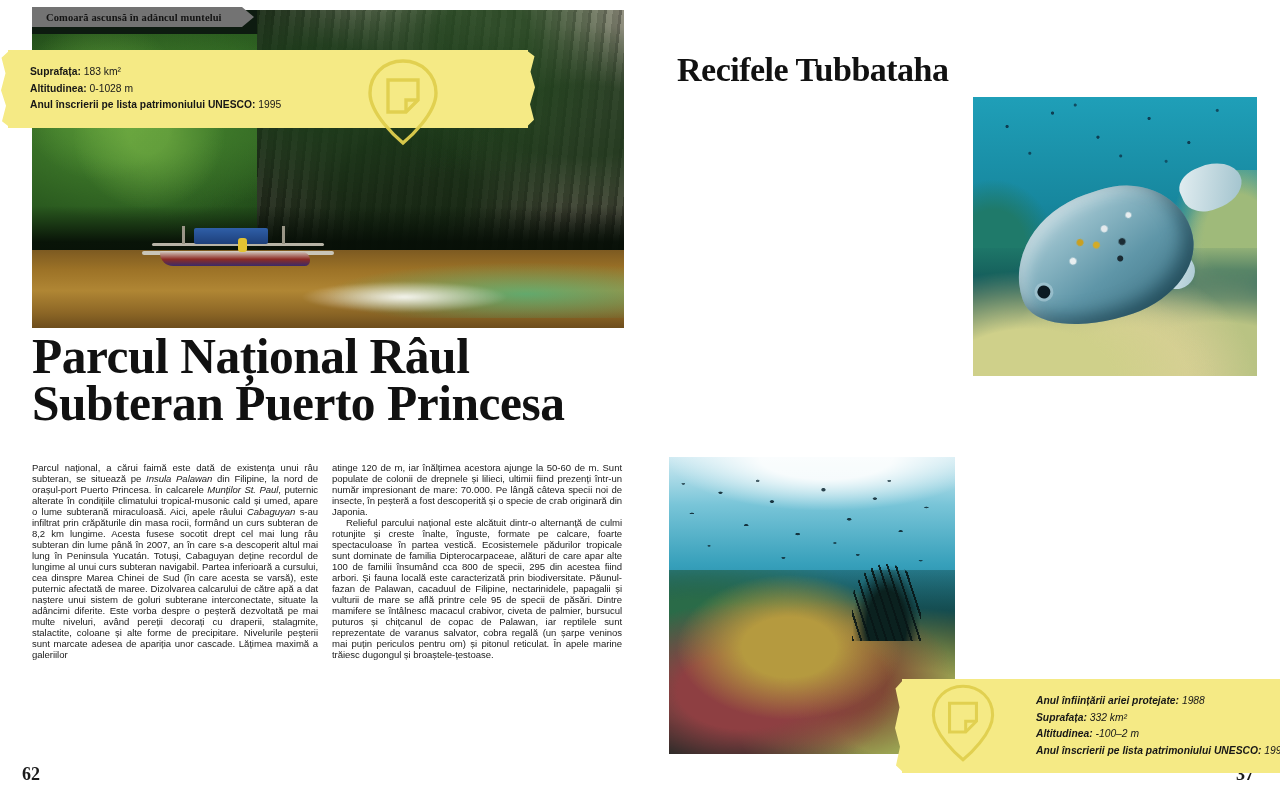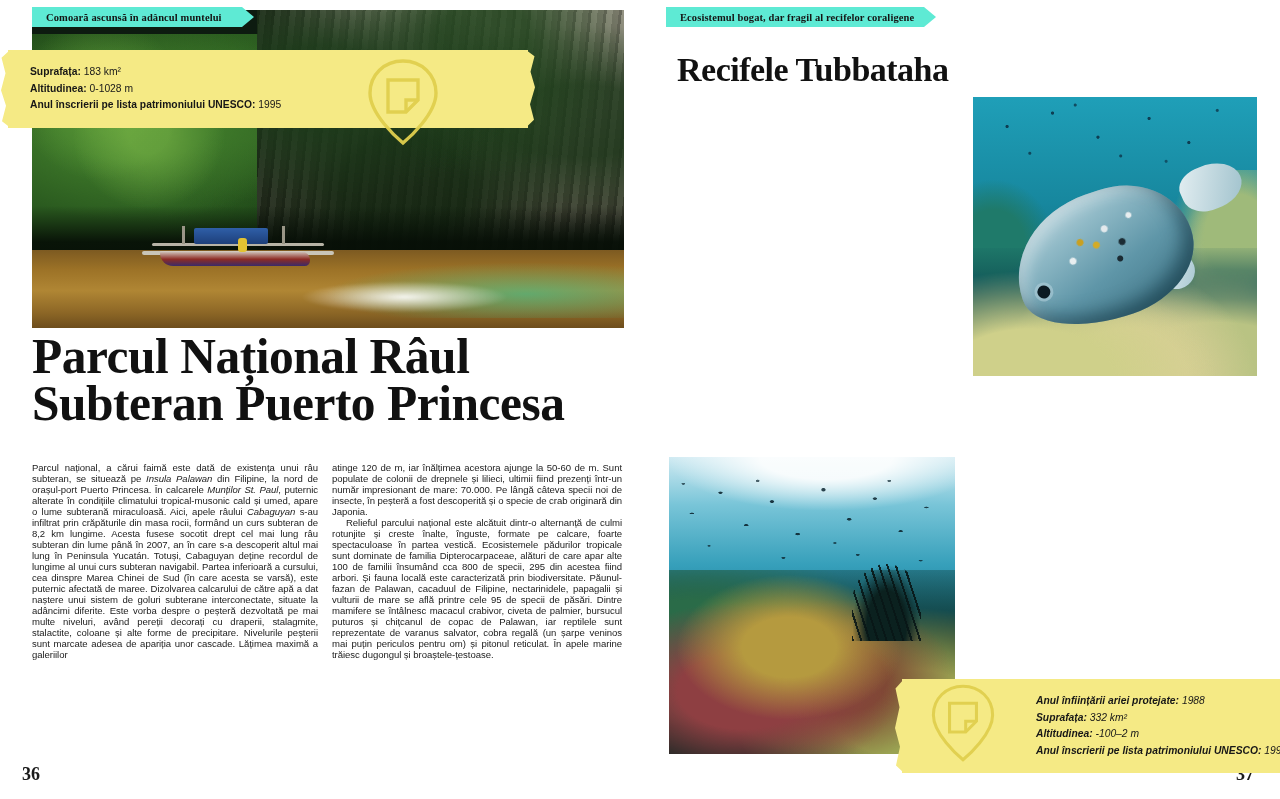--- a/index.html
+++ b/index.html
@@ -16,21 +16,21 @@
   }
   .spread { position: absolute; inset: 0; display: flex; }
   .page { position: relative; height: 799px; }
   .page-left  { width: 640px; }
   .page-right { width: 640px; }
 
   
   .ribbon {
     position: absolute;
     height: 20px;
-    background: #5eead4;
+    background: #737373;
     display: flex; align-items: center;
     padding-left: 14px;
     z-index: 6;
     clip-path: polygon(0 0, calc(100% - 12px) 0, 100% 50%, calc(100% - 12px) 100%, 0 100%);
   }
   .ribbon span {
     font-family: "Liberation Serif", serif;
     font-weight: bold;
     font-size: 10.5px;
     letter-spacing: .1px;
@@ -390,28 +390,25 @@
 
     <div class="col" id="col-l1">
       <p>Parcul național, a cărui faimă este dată de existența unui râu subteran, se situează pe <i>Insula Palawan</i> din Filipine, la nord de orașul-port Puerto Princesa. În calcarele <i>Munților St. Paul</i>, puternic alterate în condițiile climatului tropical-musonic cald și umed, apare o lume subterană miraculoasă. Aici, apele râului <i>Cabaguyan</i> s-au infiltrat prin crăpăturile din masa rocii, formând un curs subteran de 8,2 km lungime. Acesta fusese socotit drept cel mai lung râu subteran din lume până în 2007, an în care s-a descoperit altul mai lung în Peninsula Yucatán. Totuși, Cabaguyan deține recordul de lungime al unui curs subteran navigabil. Partea inferioară a cursului, cea dinspre Marea Chinei de Sud (în care acesta se varsă), este puternic afectată de maree. Dizolvarea calcarului de către apă a dat naștere unui sistem de goluri subterane interconectate, situate la adâncimi diferite. Este vorba despre o peșteră dezvoltată pe mai multe niveluri, având pereții decorați cu draperii, stalagmite, stalactite, coloane și alte forme de precipitare. Nivelurile peșterii sunt marcate adesea de apariția unor cascade. Lățimea maximă a galeriilor</p>
     </div>
 
     <div class="col" id="col-l2">
       <p>atinge 120 de m, iar înălțimea acestora ajunge la 50-60 de m. Sunt populate de colonii de drepnele și lilieci, ultimii fiind prezenți într-un număr impresionant de mare: 70.000. Pe lângă câteva specii noi de insecte, în peșteră a fost descoperită și o specie de crab originară din Japonia.</p>
       <p class="ind">Relieful parcului național este alcătuit dintr-o alternanță de culmi rotunjite și creste înalte, înguste, formate pe calcare, foarte spectaculoase în partea vestică. Ecosistemele pădurilor tropicale sunt dominate de familia Dipterocarpaceae, alături de care apar alte 100 de familii însumând cca 800 de specii, 295 din acestea fiind arbori. Și fauna locală este caracterizată prin biodiversitate. Păunul-fazan de Palawan, cacaduul de Filipine, nectarinidele, papagalii și vulturii de mare se află printre cele 95 de specii de păsări. Dintre mamifere se întâlnesc macacul crabivor, civeta de palmier, bursucul puturos și chițcanul de copac de Palawan, iar reptilele sunt reprezentate de varanus salvator, cobra regală (un șarpe veninos mai puțin periculos pentru om) și pitonul reticulat. În apele marine trăiesc dugongul și broaștele-țestoase.</p>
     </div>
 
-    <div class="folio" id="folio-left">36</div>
+    <div class="folio" id="folio-left">62</div>
   </div>
 
   <div class="page page-right">
 
-    <div class="ribbon" id="ribbon-right">
-      <span>Ecosistemul bogat, dar fragil al recifelor coraligene</span>
-    </div>
 
     <div class="headline" id="headline-right">
       <span class="l">Recifele Tubbataha</span>
     </div>
 
     <div class="photo" id="photo-puffer">
       <div class="pf-water"></div>
       <div class="pf-specks"></div>
       <div class="pf-coral-l"></div>
       <div class="pf-coral-r"></div>

